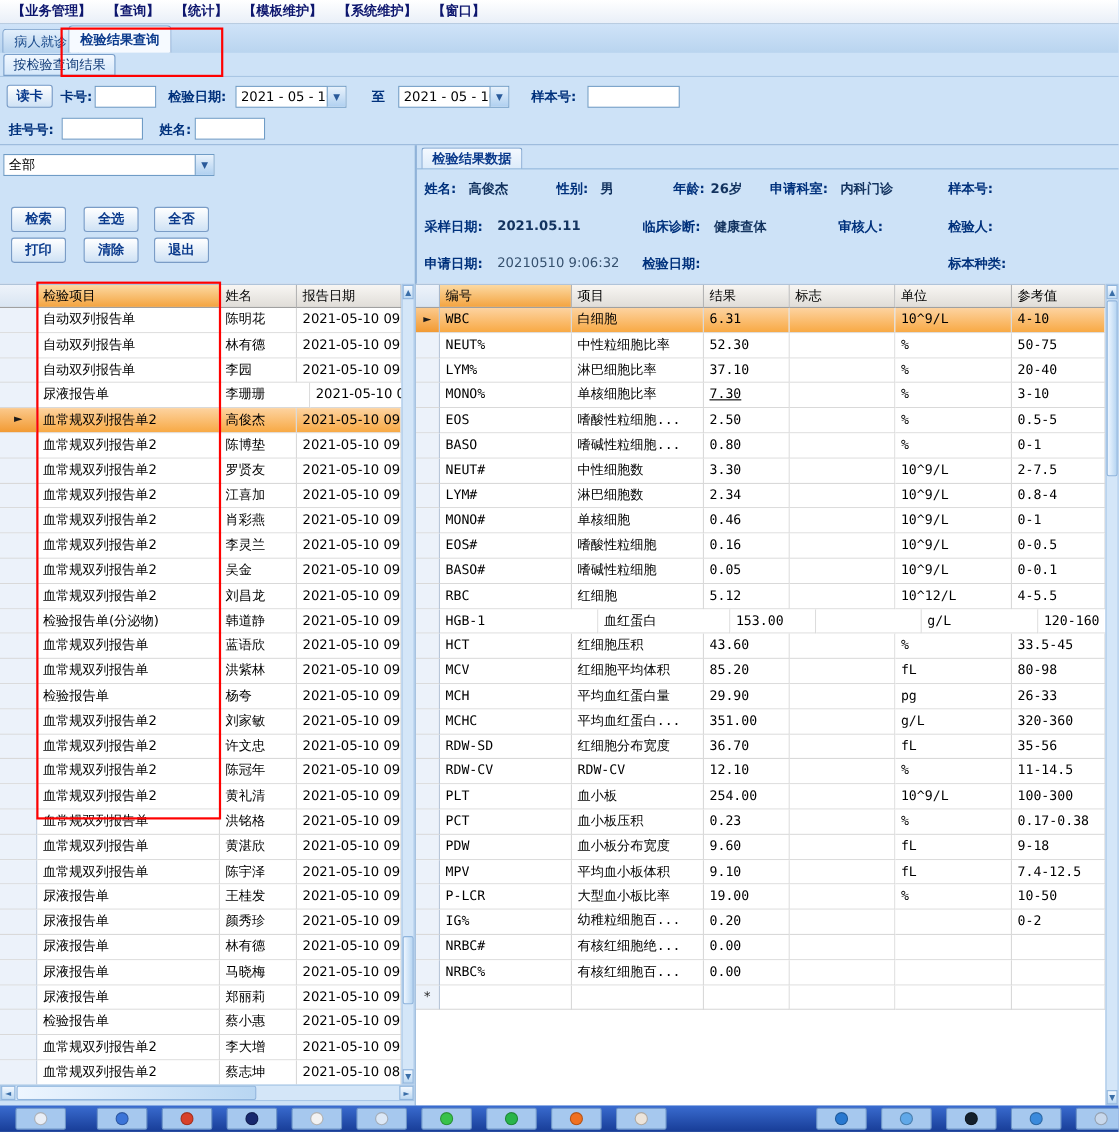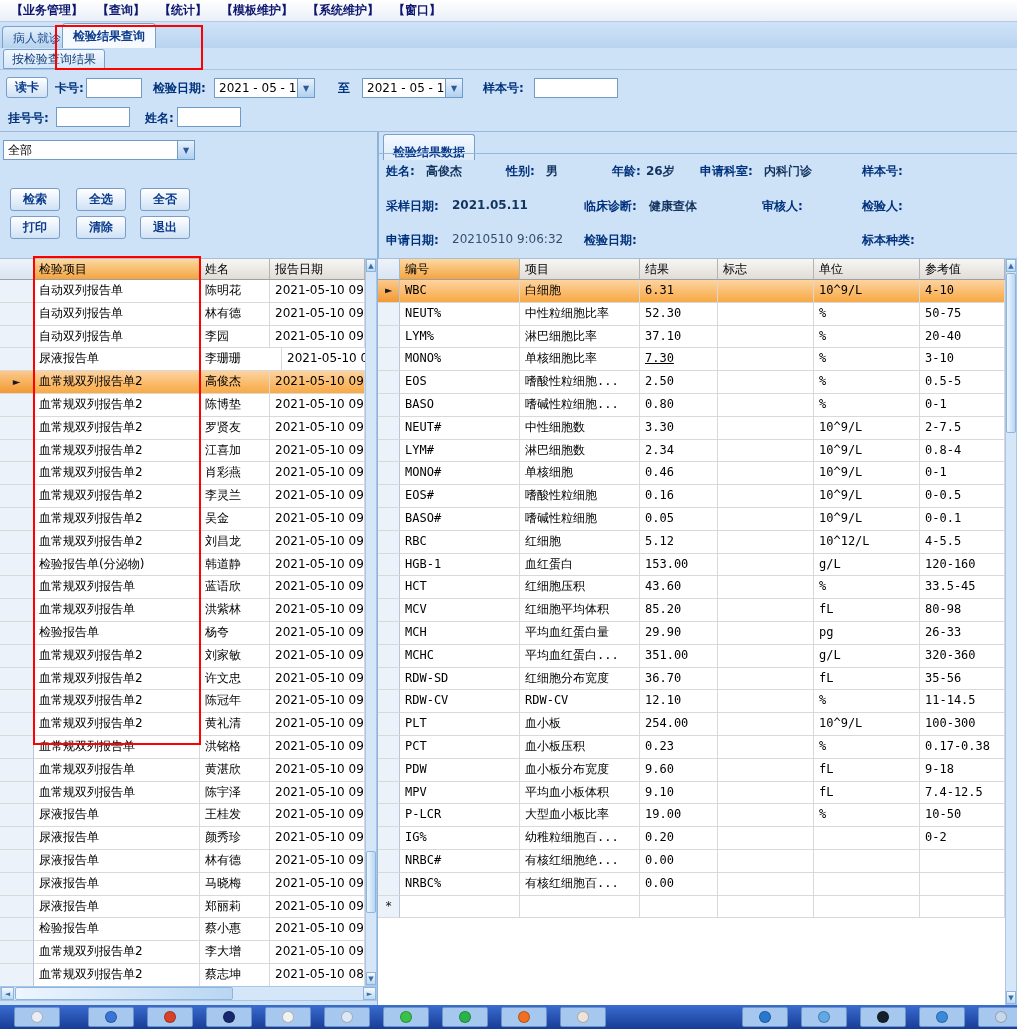--- a/index.html
+++ b/index.html
@@ -22,21 +22,21 @@
   .txt{position:absolute;height:20px;border:1px solid #6f9cc6;background:#fff;padding:0 3px;font:inherit}
   .btn{position:absolute;height:23px;border:1px solid #7a9cc6;border-radius:3px;background:linear-gradient(#ffffff,#cfe2f5);color:#0a3a8c;font:inherit;font-weight:bold;cursor:pointer}
   .combo{position:absolute;height:20px;background:#fff;border:1px solid #6f9cc6;display:flex}
   .combo-val{flex:1;padding:1px 4px;line-height:17px;overflow:hidden;white-space:nowrap}
   .combo-btn{width:17px;background:linear-gradient(#e8f2fc,#b0d0f0);border-left:1px solid #6f9cc6;color:#2a5a9a;font-size:8px;text-align:center;line-height:19px;cursor:pointer}
 
   .hdiv{position:absolute;left:0;top:131px;width:1017px;height:1px;background:#9ab8da}
   .vdiv{position:absolute;left:377px;top:132px;width:2px;height:873px;background:#8fb2d8}
 
   
-  .result-tab{position:absolute;left:383px;top:134px;height:26px;line-height:18px;padding:8px 9px;border:1px solid #7a9fca;border-bottom:none;border-radius:3px 3px 0 0;background:linear-gradient(#f4f9ff,#dcebfa);font-weight:bold;color:#0a3a8c;white-space:nowrap}
+  .result-tab{position:absolute;left:383px;top:134px;height:20px;line-height:18px;padding:0 9px;border:1px solid #7a9fca;border-bottom:none;border-radius:3px 3px 0 0;background:linear-gradient(#f4f9ff,#dcebfa);font-weight:bold;color:#0a3a8c;white-space:nowrap}
   .hline-res{position:absolute;left:378px;top:153px;width:639px;height:1px;background:#93b8dc}
   .f-l{position:absolute;color:#00317c;font-weight:bold;white-space:nowrap}
   .f-v{position:absolute;color:#13335f;font-weight:bold;white-space:nowrap}
 
   
   .grid{position:absolute;background:#fff;overflow:hidden;border-top:1px solid #a8bed6}
   .grid-header{display:flex;height:21px}
   .hcell{background:linear-gradient(#f8f6f3,#e0ddd8);border-right:1px solid #b4b4b4;border-bottom:1px solid #a0a0a0;padding:2px 5px;line-height:16px;overflow:hidden;white-space:nowrap;flex:none}
   .hcell.hl{background:linear-gradient(#fcd9a2,#f4a440)}
   .hcell.marker{background:linear-gradient(#eef3fa,#d9e5f2);border-right:1px solid #a8b8cc}
@@ -451,21 +451,21 @@
       <div class="cell marker" style="width: 22px;"></div>
       <div class="cell" style="width: 120px;">RBC</div>
       <div class="cell" style="width: 120px;">红细胞</div>
       <div class="cell" style="width: 78px;">5.12</div>
       <div class="cell" style="width: 96px;"></div>
       <div class="cell" style="width: 106px;">10^12/L</div>
       <div class="cell" style="width: 85px;">4-5.5</div>
     </div>
     <div class="grid-row" style="height: 22.8px;">
       <div class="cell marker" style="width: 22px;"></div>
-      <div class="cell" style="width: 120px;">HGB-1</div>
+      <div class="cell" style="width: 144px;">HGB-1</div>
       <div class="cell" style="width: 120px;">血红蛋白</div>
       <div class="cell" style="width: 78px;">153.00</div>
       <div class="cell" style="width: 96px;"></div>
       <div class="cell" style="width: 106px;">g/L</div>
       <div class="cell" style="width: 85px;">120-160</div>
     </div>
     <div class="grid-row" style="height: 22.8px;">
       <div class="cell marker" style="width: 22px;"></div>
       <div class="cell" style="width: 120px;">HCT</div>
       <div class="cell" style="width: 120px;">红细胞压积</div>
@@ -560,21 +560,21 @@
       <div class="cell" style="width: 120px;">P-LCR</div>
       <div class="cell" style="width: 120px;">大型血小板比率</div>
       <div class="cell" style="width: 78px;">19.00</div>
       <div class="cell" style="width: 96px;"></div>
       <div class="cell" style="width: 106px;">%</div>
       <div class="cell" style="width: 85px;">10-50</div>
     </div>
     <div class="grid-row" style="height: 22.8px;">
       <div class="cell marker" style="width: 22px;"></div>
       <div class="cell" style="width: 120px;">IG%</div>
-      <div class="cell" style="width: 120px;">幼稚粒细胞百...</div>
+      <div class="cell" style="width: 120px; font-family: Liberation Mono, monospace;">幼稚粒细胞百...</div>
       <div class="cell" style="width: 78px;">0.20</div>
       <div class="cell" style="width: 96px;"></div>
       <div class="cell" style="width: 106px;"></div>
       <div class="cell" style="width: 85px;">0-2</div>
     </div>
     <div class="grid-row" style="height: 22.8px;">
       <div class="cell marker" style="width: 22px;"></div>
       <div class="cell" style="width: 120px;">NRBC#</div>
       <div class="cell" style="width: 120px;">有核红细胞绝...</div>
       <div class="cell" style="width: 78px;">0.00</div>

